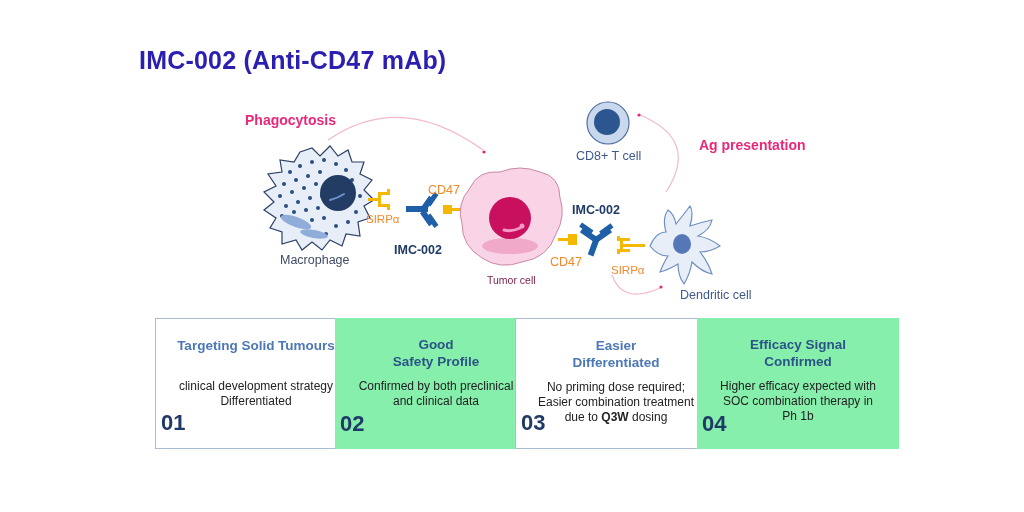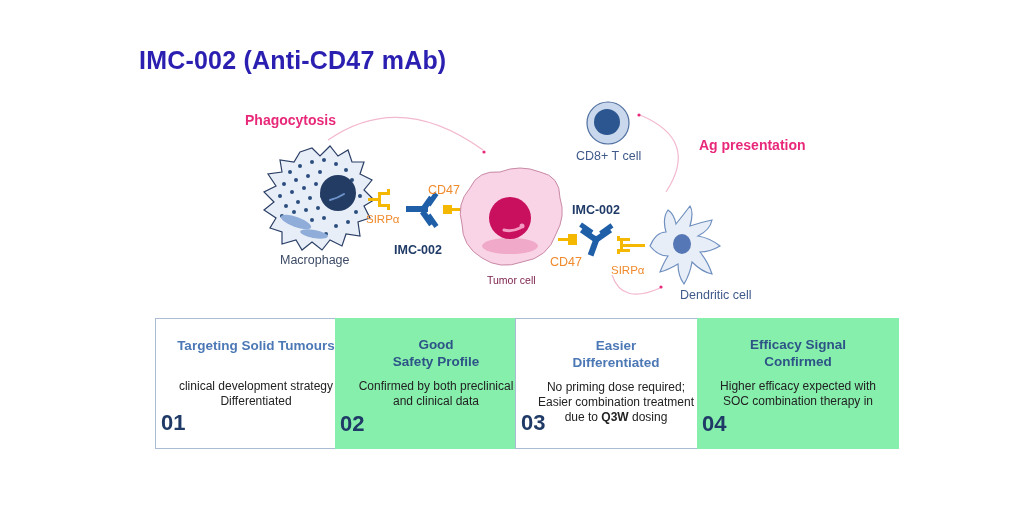--- a/index.html
+++ b/index.html
@@ -198,15 +198,16 @@
 </div>
 
 <div class="card filled" style="left:697px;">
   <div class="ctitle" style="top:18px;">
     <div>Efficacy Signal</div>
     <div>Confirmed</div>
   </div>
   <div class="cbody" style="top:61px;">
     <div>Higher efficacy expected with</div>
     <div>SOC combination therapy in</div>
+    <div>Ph 1b</div>
   </div>
   <div class="cnum">04</div>
 </div>
 
 </body></html>

